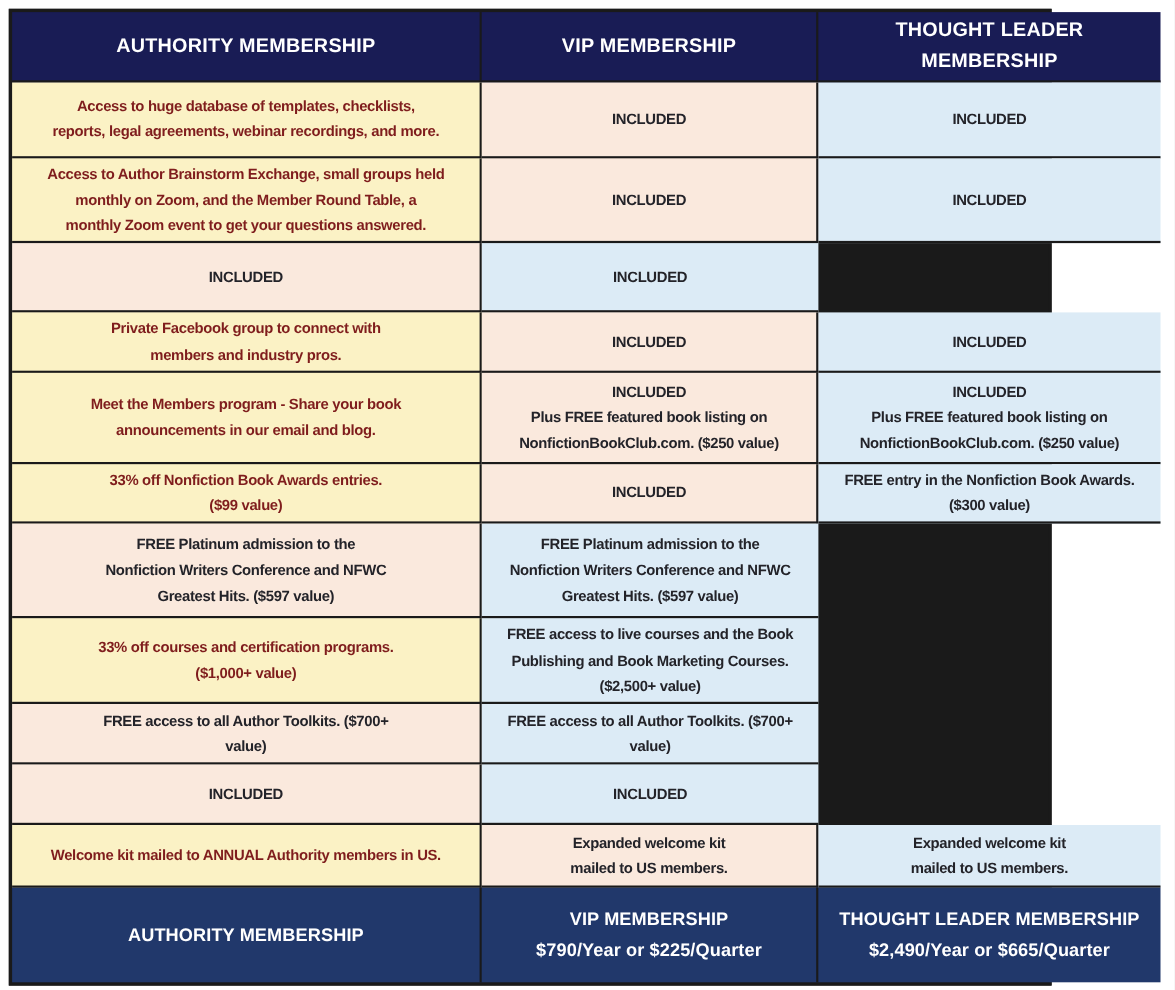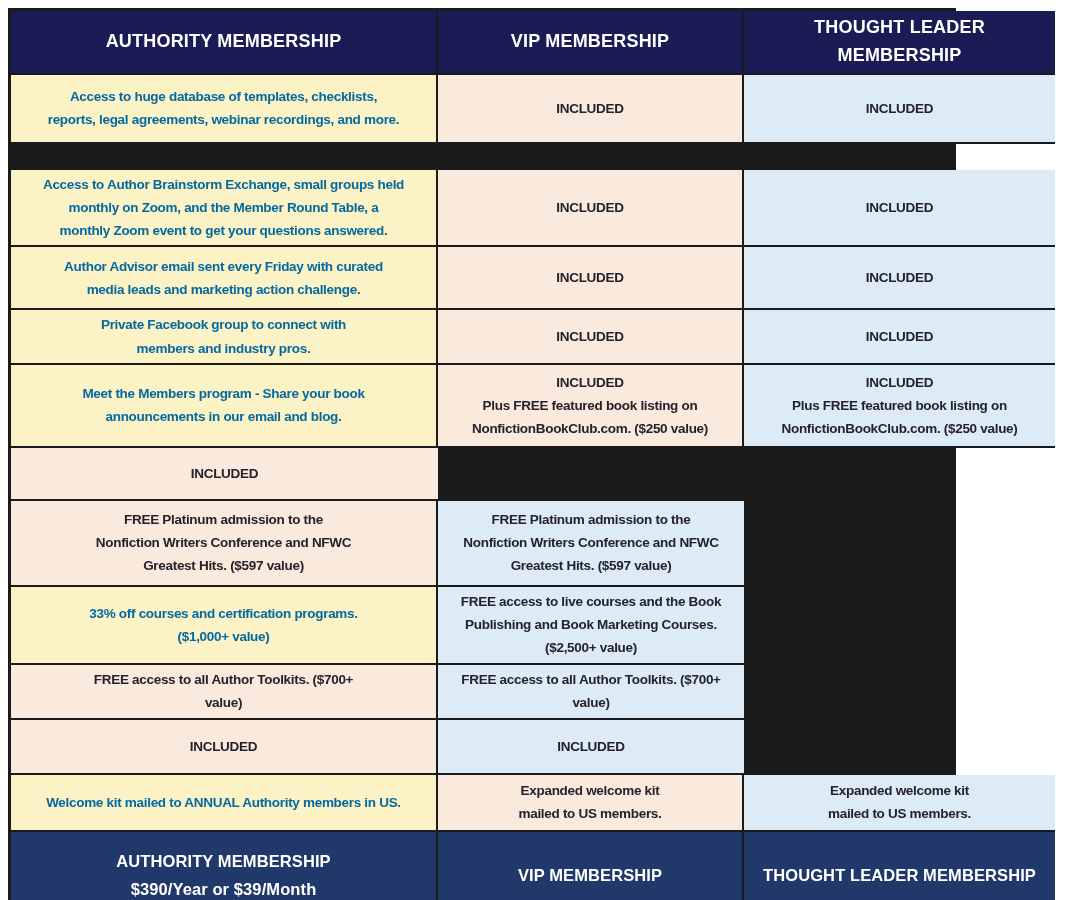--- a/index.html
+++ b/index.html
@@ -37,21 +37,21 @@
     padding: 3px 4px;
     font-weight: bold;
     font-size: 13.5px;
     letter-spacing: -0.3px;
     line-height: 1.72;
   }
   .row .cell:last-child { border-right: none; }
   .row:last-child .cell { border-bottom: none; }
 
   
-  .cell.col-authority { background: #fbf2c5; color: #0369a1; }
+  .cell.col-authority { background: #fbf2c5; color: #7f1d1d; }
   .cell.col-vip       { background: #fae9dd; color: #232329; }
   .cell.col-tl        { background: #dcebf6; color: #232329; }
 
   
   .header-row .cell {
     background: #191c55;
     color: #ffffff;
     font-size: 18px;
     letter-spacing: 0.2px;
     line-height: 1.55;
@@ -60,21 +60,21 @@
   .footer-row .cell {
     background: #21386b;
     color: #ffffff;
     min-height: 86px;
   }
   .footer-name  { font-size: 16.5px; letter-spacing: 0.1px; line-height: 1.7; }
   .footer-price { font-size: 16.5px; letter-spacing: 0.1px; line-height: 1.7; }
 
   
   .r1  .cell { min-height: 69px; }
-  .r2  .cell { min-height: 75px; margin-top: 26px; }
+  .r2  .cell { min-height: 75px; }
   .r3  .cell { min-height: 63px; }
   .r4  .cell { min-height: 48px; }
   .r5  .cell { min-height: 83px; }
   .r6  .cell { min-height: 53px; }
   .r7  .cell { min-height: 86px; }
   .r8  .cell { min-height: 78px; }
   .r9  .cell { min-height: 55px; }
   .r10 .cell { min-height: 55px; }
   .r11 .cell { min-height: 57px; }
 </style>
@@ -99,22 +99,20 @@
 
   <div class="row r2">
     <div class="cell col-authority">Access to Author Brainstorm Exchange, small groups held
 monthly on Zoom, and the Member Round Table, a
 monthly Zoom event to get your questions answered.</div>
     <div class="cell col-vip">INCLUDED</div>
     <div class="cell col-tl">INCLUDED</div>
   </div>
 
   <div class="row r3">
-    <div class="cell col-authority">Author Advisor email sent every Friday with curated
-media leads and marketing action challenge.</div>
     <div class="cell col-vip">INCLUDED</div>
     <div class="cell col-tl">INCLUDED</div>
   </div>
 
   <div class="row r4">
     <div class="cell col-authority">Private Facebook group to connect with
 members and industry pros.</div>
     <div class="cell col-vip">INCLUDED</div>
     <div class="cell col-tl">INCLUDED</div>
   </div>
@@ -124,21 +122,25 @@
 announcements in our email and blog.</div>
     <div class="cell col-vip">INCLUDED
 Plus FREE featured book listing on
 NonfictionBookClub.com. ($250 value)</div>
     <div class="cell col-tl">INCLUDED
 Plus FREE featured book listing on
 NonfictionBookClub.com. ($250 value)</div>
   </div>
 
   <div class="row r6">
+    <div class="cell col-authority">33% off Nonfiction Book Awards entries.
+($99 value)</div>
     <div class="cell col-vip">INCLUDED</div>
+    <div class="cell col-tl">FREE entry in the Nonfiction Book Awards.
+($300 value)</div>
   </div>
 
   <div class="row r7">
     <div class="cell col-vip">FREE Platinum admission to the
 Nonfiction Writers Conference and NFWC
 Greatest Hits. ($597 value)</div>
     <div class="cell col-tl">FREE Platinum admission to the
 Nonfiction Writers Conference and NFWC
 Greatest Hits. ($597 value)</div>
   </div>
@@ -167,23 +169,24 @@
     <div class="cell col-authority">Welcome kit mailed to ANNUAL Authority members in US.</div>
     <div class="cell col-vip">Expanded welcome kit
 mailed to US members.</div>
     <div class="cell col-tl">Expanded welcome kit
 mailed to US members.</div>
   </div>
 
   <div class="row footer-row">
     <div class="cell">
       <span class="footer-name">AUTHORITY MEMBERSHIP</span>
-      <span class="footer-price">$390/Year or $39/Month</span>
     </div>
     <div class="cell">
       <span class="footer-name">VIP MEMBERSHIP</span>
+      <span class="footer-price">$790/Year or $225/Quarter</span>
     </div>
     <div class="cell">
       <span class="footer-name">THOUGHT LEADER MEMBERSHIP</span>
+      <span class="footer-price">$2,490/Year or $665/Quarter</span>
     </div>
   </div>
 
 </div>
 
 </body></html>

